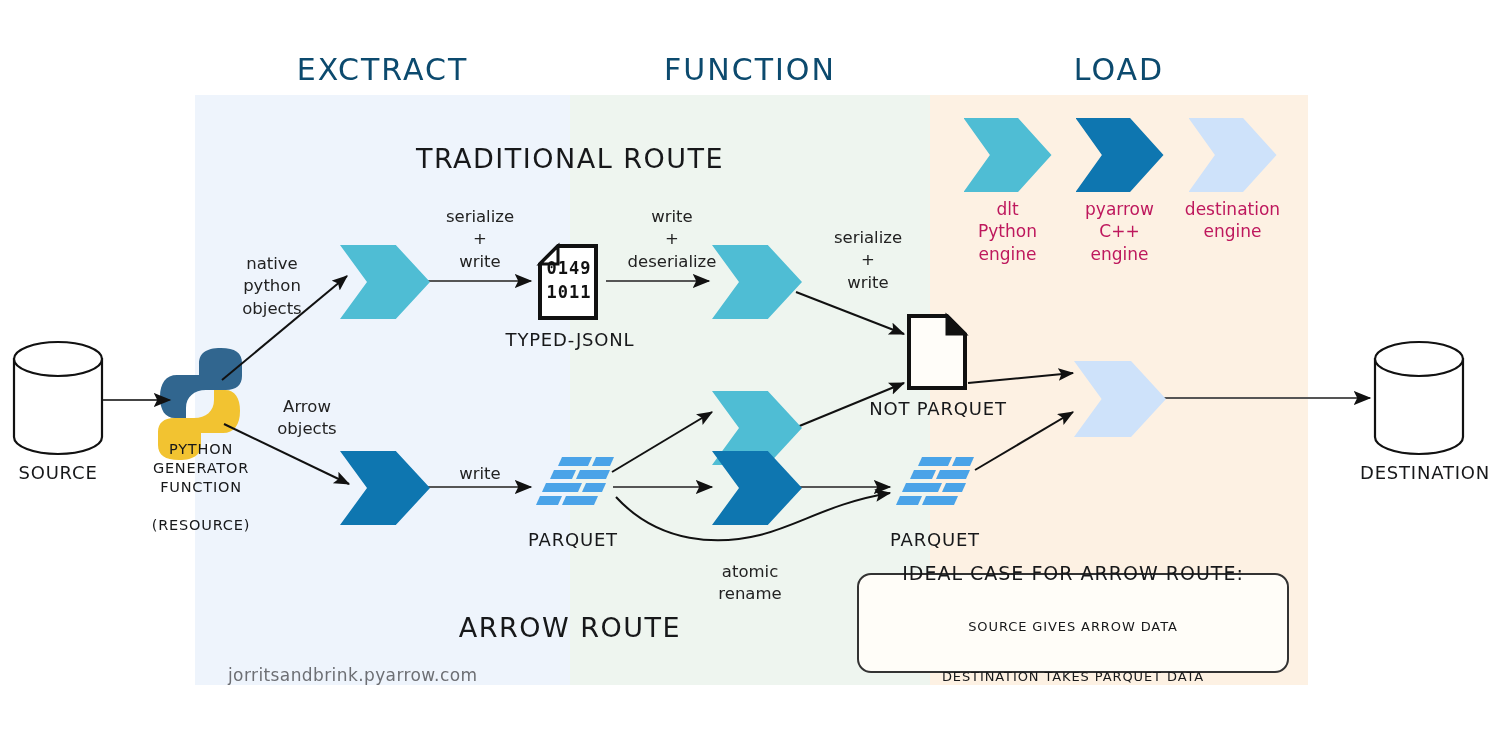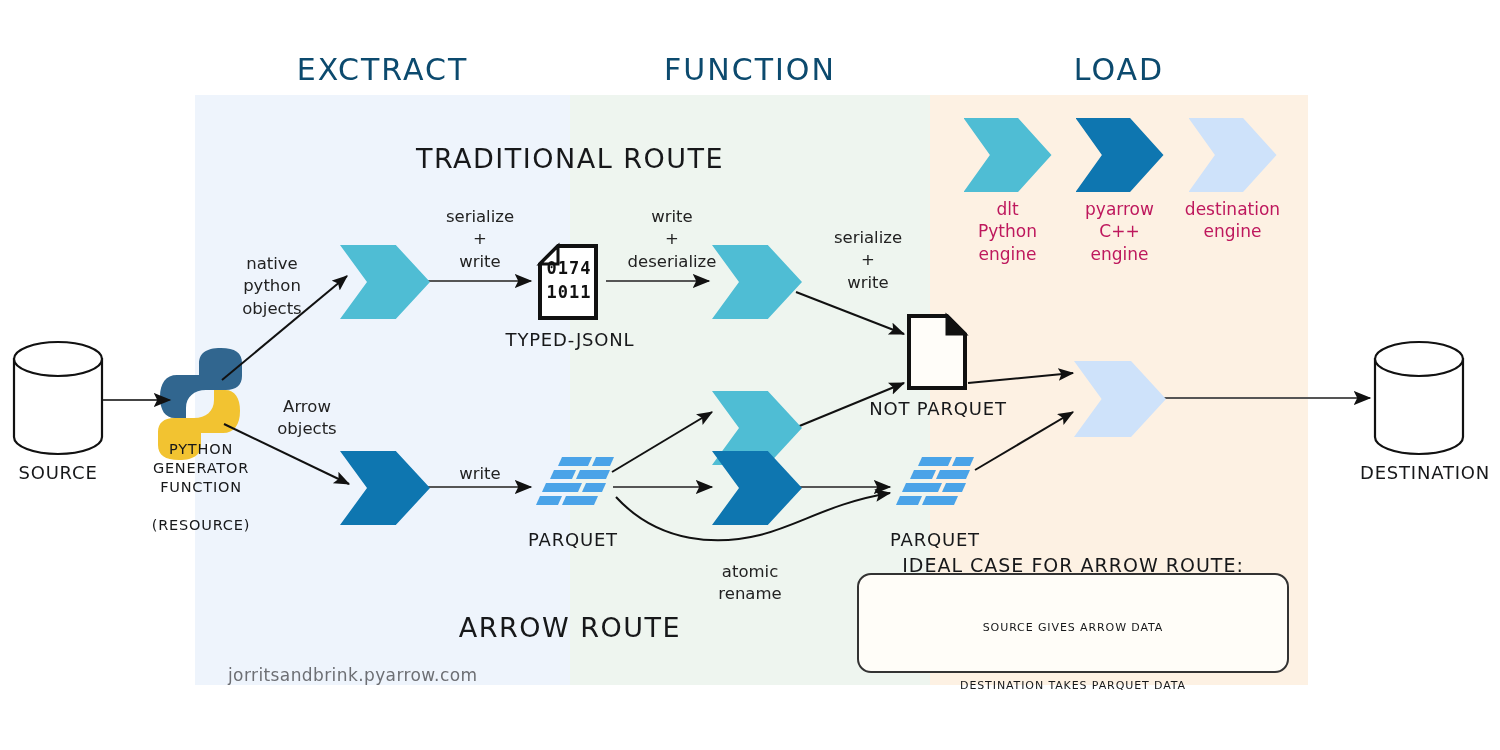--- a/index.html
+++ b/index.html
@@ -30,21 +30,21 @@
     clip-path:polygon(0% 0%,62% 0%,100% 50%,62% 100%,0% 100%,30% 50%);}
   .legend-txt{font-size:17px;line-height:1.32;color:#be185d;margin-top:6px;}
 
   .filebox{position:absolute;}
   .binline{position:absolute;left:0;width:100%;text-align:center;
     font-family:"DejaVu Sans Mono",monospace;font-weight:700;font-size:17px;color:#111;letter-spacing:1px;}
 
   .callout{position:absolute;border:2.5px solid #333;border-radius:14px;background:#fffdf8;
     display:flex;flex-direction:column;align-items:center;justify-content:center;}
   .callout .l1{font-size:19px;letter-spacing:1px;color:#17181a;}
-  .callout .l2,.callout .l3{font-size:11px;letter-spacing:.9px;color:#17181a;margin-top:13px;}
+  .callout .l2,.callout .l3{font-size:13px;letter-spacing:.9px;color:#17181a;margin-top:3px;}
 
   .watermark{position:absolute;font-size:17px;color:#6d6f74;letter-spacing:.4px;}
 
   svg.lay{position:absolute;left:0;top:0;width:1500px;height:750px;pointer-events:none;}
 </style>
 </head>
 <body>
 
 <div id="stage">
 
@@ -189,21 +189,21 @@
       <i style="background:#4fbdd4"></i>
     </div>
   <div class="chev" style="left:712px;top:451px;width:90px;height:74px;">
       <i style="background:#0e76b0"></i>
     </div>
   <div class="chev" style="left:1074px;top:361px;width:92px;height:76px;">
       <i style="background:#cee2fa"></i>
     </div>
 
   <div class="filebox" style="left:540px;top:258px;width:58px;height:56px;">
-    <div class="binline" style="top:0px;">0174</div>
+    <div class="binline" style="top:0px;">0149</div>
     <div class="binline" style="top:24px;">1011</div>
   </div>
 
   <div class="cap" style="left:0px;top:462px;width:116px;">SOURCE</div>
   <div class="cap" style="left:1360px;top:462px;width:120px;">DESTINATION</div>
 
   <div class="cap-sm" style="left:141px;top:441px;width:120px;">PYTHON</div>
   <div class="cap-sm" style="left:141px;top:460px;width:120px;">GENERATOR</div>
   <div class="cap-sm" style="left:141px;top:479px;width:120px;">FUNCTION</div>
   <div class="cap-sm" style="left:141px;top:517px;width:120px;">(RESOURCE)</div>

